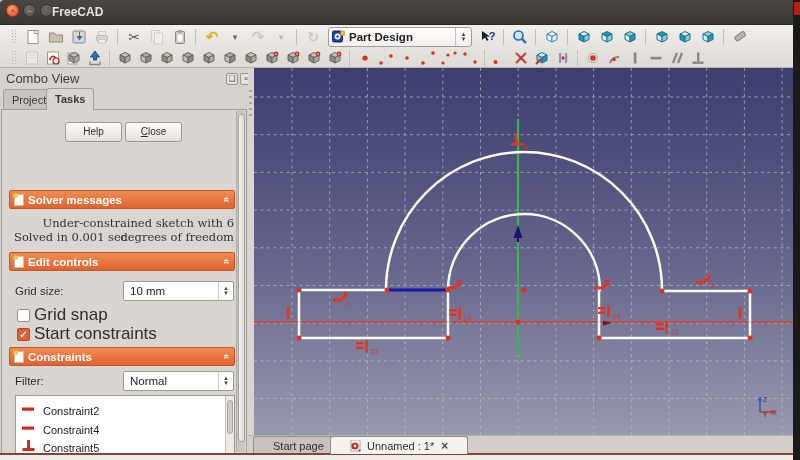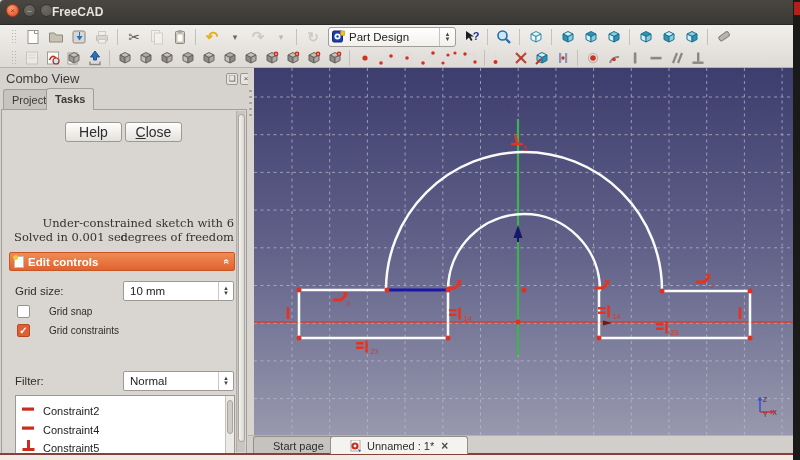--- a/index.html
+++ b/index.html
@@ -23,43 +23,43 @@
   .trow{position:absolute;left:0;width:793px;display:flex;align-items:center;padding-left:12px;}
   #trow1{top:1px;height:21px;}
   #trow2{top:22px;height:21px;}
   .grip{width:5px;height:14px;margin-right:4px;
     background-image:repeating-linear-gradient(#b8b4af 0 1px,transparent 1px 3px),repeating-linear-gradient(#b8b4af 0 1px,transparent 1px 3px);
     background-size:1px 100%,1px 100%;background-position:0 0,3px 0;background-repeat:repeat-y;}
   .tbtn{width:23px;height:20px;display:flex;align-items:center;justify-content:center;flex:none;border-radius:2px;}
   #trow2 .tbtn{width:21px;}
   .tbtn.disabled{opacity:.38;filter:grayscale(60%);}
   .tsep{width:9px;height:16px;flex:none;background:linear-gradient(#c4c0bb,#c4c0bb) center/1px 100% no-repeat;}
-  #wb-combo{height:20px;width:128px;flex:none;margin:15px 4px;background:linear-gradient(#ffffff,#f2f0ed);
-    border:1px solid #a19d98;border-radius:3px;display:flex;align-items:center;font-size:11.5px;color:#222;}
+  #wb-combo{height:20px;width:144px;flex:none;margin:15px 4px;background:linear-gradient(#ffffff,#f2f0ed);
+    border:1px solid #a19d98;border-radius:3px;display:flex;align-items:center;font-size:11.5px;color:#222;font-weight:bold;}
   #wb-combo .wb-icon{width:13px;height:13px;margin:0 4px 0 3px;position:relative;flex:none;}
   #wb-combo .spin{margin-left:auto;border-left:1px solid #c5c1bc;height:100%;width:16px;
     display:flex;flex-direction:column;align-items:center;justify-content:center;font-size:6px;color:#444;line-height:5px;}
 
   
   #combo-view{position:absolute;left:0;top:68px;width:248px;height:386px;background:#d6d2cd;}
   #cv-title{position:absolute;left:6px;top:3px;font-size:13px;color:#3b3b3b;}
   .cv-winbtn{position:absolute;top:5px;width:12px;height:12px;background:#e6e3df;border:1px solid #9a9690;
     border-radius:2px;font-size:8px;line-height:10px;text-align:center;color:#555;}
   #cv-float{left:226px;} #cv-close{left:240px;}
   .cv-tab{position:absolute;top:21px;height:20px;padding:0 8px;font-size:11px;line-height:20px;color:#3a3a3a;
     border:1px solid #a29e99;border-bottom:none;border-radius:3px 3px 0 0;background:#c7c3be;}
   #tab-project{left:3px;}
   #tab-tasks{left:46px;top:20px;height:22px;background:#d9d5d0;z-index:3;font-weight:bold;}
   #cv-frame{position:absolute;left:1px;top:41px;width:246px;height:345px;border:1px solid #a29e99;background:#d9d5d0;}
   
   #cv-scroll{position:absolute;right:1px;top:1px;width:9px;height:341px;background:#c9c5c0;border-left:1px solid #b2aea9;}
   #cv-scroll .thumb{position:absolute;left:1px;top:3px;width:7px;height:328px;background:linear-gradient(90deg,#f4f2ef,#dbd7d2);
     border:1px solid #a8a49f;border-radius:4px;}
   .pbtn{position:absolute;width:57px;height:20px;background:linear-gradient(#fefefd,#e4e1dc);
-    border:1px solid #9d9995;border-radius:3px;font-size:14px;color:#2e2e2e;text-align:center;line-height:18px;}
+    border:1px solid #9d9995;border-radius:3px;font-size:10px;color:#2e2e2e;text-align:center;line-height:18px;}
   #btn-help{left:63px;top:12px;}
   #btn-close-task{left:123px;top:12px;}
   #btn-close-task u{text-decoration:underline;}
 
   .section-hdr{position:absolute;left:7px;width:226px;height:19px;border-radius:2px;
     background:linear-gradient(#f08c53,#e06330);border:1px solid #c75526;display:flex;align-items:center;}
   .section-hdr .txt{color:#fff;font-weight:bold;font-size:11.5px;margin-left:4px;}
   .note-icon{width:10px;height:12px;background:#fdfdf8;border:1px solid #c0beb2;margin-left:4px;position:relative;flex:none;}
   .note-icon i{position:absolute;left:-2px;top:-2px;width:5px;height:5px;border-radius:50%;background:#f5c63a;}
   .collapse-btn{margin-left:auto;margin-right:4px;color:#fff;font-weight:bold;font-size:10px;transform:rotate(90deg);}
@@ -69,21 +69,21 @@
   #solver-l1{top:106px;text-align:right;} #solver-l2{top:120px;}
   .form-label{position:absolute;left:13px;font-size:11.5px;color:#2e2e2e;}
   .field{position:absolute;left:121px;width:111px;height:20px;background:#fff;border:1px solid #9d9995;border-radius:2px;
     font-size:11.5px;color:#222;display:flex;align-items:center;}
   .field .val{margin-left:6px;}
   .field .spin{margin-left:auto;height:100%;width:15px;border-left:1px solid #ccc8c3;display:flex;flex-direction:column;
     align-items:center;justify-content:center;font-size:6px;color:#444;line-height:5px;}
   .cbrow{position:absolute;left:15px;display:flex;align-items:center;}
   .cb{width:13px;height:13px;border:1px solid #98948f;border-radius:2px;background:#fff;flex:none;}
   .cb.checked{background:#dd5f33;border-color:#b54a24;color:#fff;font-size:10px;line-height:12px;text-align:center;font-weight:bold;}
-  .cbrow .lbl{font-size:10px;color:#2e2e2e;margin-left:19px;}
+  .cbrow .lbl{font-size:17px;color:#2e2e2e;margin-left:4px;}
   #grid-size-label{top:175px;} #grid-size-field{top:171px;}
   #cb-gridsnap{top:195px;} #cb-autoconstraints{top:214px;}
   #filter-label{top:265px;} #filter-field{top:261px;}
   #constraint-list{position:absolute;left:13px;top:285px;width:220px;height:100px;background:#fff;
     border:1px solid #9d9995;overflow:hidden;}
   .citem{position:absolute;left:4px;height:18px;display:flex;align-items:flex-end;}
   .citem .lbl{font-size:11px;color:#222;margin-left:6px;}
   #clist-scroll{position:absolute;right:0;top:0;width:9px;height:100%;background:#eceae6;border-left:1px solid #c5c1bc;}
   #clist-scroll .thumb{position:absolute;left:1px;top:4px;width:6px;height:34px;background:#cfccc7;border:1px solid #a8a49f;border-radius:3px;}
 
@@ -509,20 +509,27 @@
     <div id="cv-title">Combo View</div>
     <div class="cv-winbtn" id="cv-float">❏</div>
     <div class="cv-winbtn" id="cv-close">×</div>
     <div class="cv-tab" id="tab-project">Project</div>
     <div class="cv-tab" id="tab-tasks">Tasks</div>
 
     <div id="cv-frame">
       <div class="pbtn" id="btn-help">Help</div>
       <div class="pbtn" id="btn-close-task"><u>C</u>lose</div>
 
+      <div class="section-hdr" id="hdr-solver">
+        <span class="note-icon">
+            <i></i>
+          </span>
+        <span class="txt">Solver messages</span>
+        <span class="collapse-btn">«</span>
+      </div>
       <div class="solver-line" id="solver-l1">Under-constrained sketch with 6 degrees of freedom</div>
       <div class="solver-line" id="solver-l2">Solved in 0.001 sec</div>
 
       <div class="section-hdr" id="hdr-edit">
         <span class="note-icon">
             <i></i>
           </span>
         <span class="txt">Edit controls</span>
         <span class="collapse-btn">«</span>
       </div>
@@ -533,23 +540,30 @@
             <span>▲</span>
             <span>▼</span>
           </span>
       </div>
       <div class="cbrow" id="cb-gridsnap">
         <span class="cb"></span>
         <span class="lbl">Grid snap</span>
       </div>
       <div class="cbrow" id="cb-autoconstraints">
         <span class="cb checked">✓</span>
-        <span class="lbl">Grid constraints</span>
-      </div>
-
+        <span class="lbl">Start constraints</span>
+      </div>
+
+      <div class="section-hdr" id="hdr-constraints">
+        <span class="note-icon">
+            <i></i>
+          </span>
+        <span class="txt">Constraints</span>
+        <span class="collapse-btn">«</span>
+      </div>
       <div class="form-label" id="filter-label">Filter:</div>
       <div class="field" id="filter-field">
         <span class="val">Normal</span>
         <span class="spin">
             <span>▲</span>
             <span>▼</span>
           </span>
       </div>
       <div id="constraint-list">
           <div class="citem" style="top:3px">

